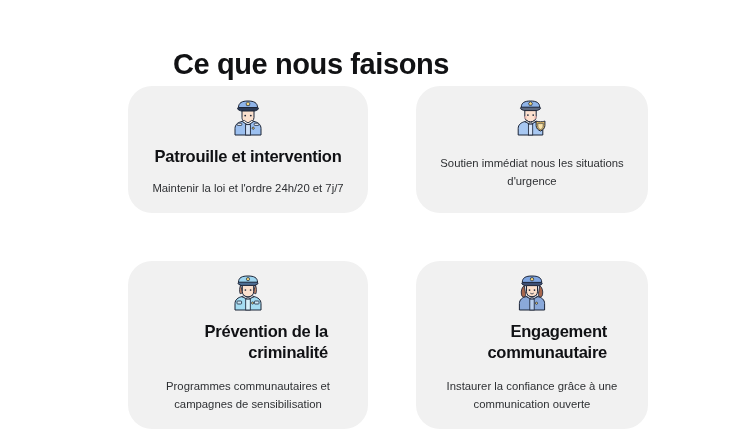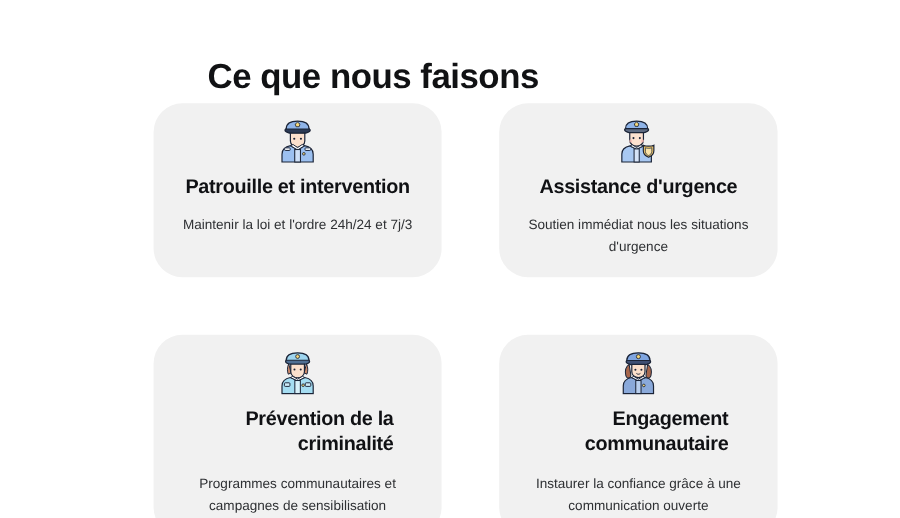--- a/index.html
+++ b/index.html
@@ -118,21 +118,21 @@
 
           <path d="M4 35 v-6.5 c0 -4 3.2 -6.3 7.2 -7.1 L17 25 l5.8 -3.6 c4 0.8 7.2 3.1 7.2 7.1 V35 Z" fill="#9cc0f0" stroke="#1b2437" stroke-width="1"></path>
           <path d="M11.2 21.4 L17 25 l5.8 -3.6 l-2 -1 L17 23 l-3.8 -2.6 Z" fill="#ffffff" stroke="#1b2437" stroke-width="0.8"></path>
           <rect x="14.6" y="24.6" width="4.8" height="10.4" fill="#cfe0f7" stroke="#1b2437" stroke-width="0.9"></rect>
           <rect x="6.2" y="23.2" width="4.6" height="2.2" rx="0.6" fill="#f1f4f9" stroke="#1b2437" stroke-width="0.8"></rect>
           <rect x="23.2" y="23.2" width="4.6" height="2.2" rx="0.6" fill="#f1f4f9" stroke="#1b2437" stroke-width="0.8"></rect>
           <circle cx="22.2" cy="28.2" r="1.1" fill="#f4d77a" stroke="#1b2437" stroke-width="0.7"></circle>
         </svg>
       </span>
       <div class="card-title">Patrouille et intervention</div>
-      <div class="card-desc">Maintenir la loi et l'ordre 24h/24 et 7j/3</div>
+      <div class="card-desc">Maintenir la loi et l'ordre 24h/20 et 7j/7</div>
     </div>
 
     <div class="card r1c2">
       <span class="card-icon">
         <svg viewBox="0 0 34 36" xmlns="http://www.w3.org/2000/svg">
 
           <ellipse cx="15.5" cy="8.2" rx="10" ry="3" fill="#5e6b82" stroke="#1b2437" stroke-width="1"></ellipse>
           <path d="M6.3 7.2 C6.3 2.6 9.8 1 15.5 1 C21.2 1 24.7 2.6 24.7 7.2 Z" fill="#8fb4e8" stroke="#1b2437" stroke-width="1"></path>
           <path d="M13.6 3.2 l1.9 -1.5 1.9 1.5 -0.7 2.1 h-2.4 Z" fill="#f4d77a" stroke="#1b2437" stroke-width="0.7"></path>
 
@@ -143,21 +143,20 @@
           <circle cx="20.4" cy="17.4" r="1.3" fill="#f7b9b3" opacity="0.75"></circle>
 
           <path d="M3.2 35 v-6.6 c0 -3.8 3 -6 6.8 -6.8 L15.5 24.4 l5.5 -2.8 c3.8 0.8 6.8 3 6.8 6.8 V35 Z" fill="#a8c8f2" stroke="#1b2437" stroke-width="1"></path>
           <path d="M10 21.6 L15.5 24.4 l5.5 -2.8 l-1.9 -0.9 l-3.6 2.2 l-3.6 -2.2 Z" fill="#ffffff" stroke="#1b2437" stroke-width="0.8"></path>
           <rect x="13.4" y="24.1" width="4.3" height="10.9" fill="#d6e4f8" stroke="#1b2437" stroke-width="0.85"></rect>
 
           <path d="M25.5 21.8 c2.6 0 4.4 -0.8 4.4 -0.8 v4.6 c0 2.8 -2.3 4.6 -4.4 5.4 c-2.1 -0.8 -4.4 -2.6 -4.4 -5.4 v-4.6 c0 0 1.8 0.8 4.4 0.8 Z" fill="#f2c86a" stroke="#1b2437" stroke-width="1"></path>
           <path d="M25.5 23.6 c1.6 0 2.7 -0.5 2.7 -0.5 v3.1 c0 1.8 -1.4 2.9 -2.7 3.4 c-1.3 -0.5 -2.7 -1.6 -2.7 -3.4 v-3.1 c0 0 1.1 0.5 2.7 0.5 Z" fill="#fae3a8" stroke="#1b2437" stroke-width="0.6"></path>
         </svg>
       </span>
-      <div class="card-title">Assistance d'urgence</div>
       <div class="card-desc">Soutien immédiat nous les situations d'urgence</div>
     </div>
 
     <div class="card row2 r2c1">
       <span class="card-icon">
         <svg viewBox="0 0 34 36" xmlns="http://www.w3.org/2000/svg">
 
           <ellipse cx="17" cy="8.2" rx="10" ry="3" fill="#4f6f94" stroke="#1b2437" stroke-width="1"></ellipse>
           <path d="M7.5 7.2 C7.5 2.6 11 1 17 1 C23 1 26.5 2.6 26.5 7.2 Z" fill="#9ed5ef" stroke="#1b2437" stroke-width="1"></path>
           <circle cx="17" cy="4.1" r="1.6" fill="#f4d77a" stroke="#1b2437" stroke-width="0.7"></circle>

